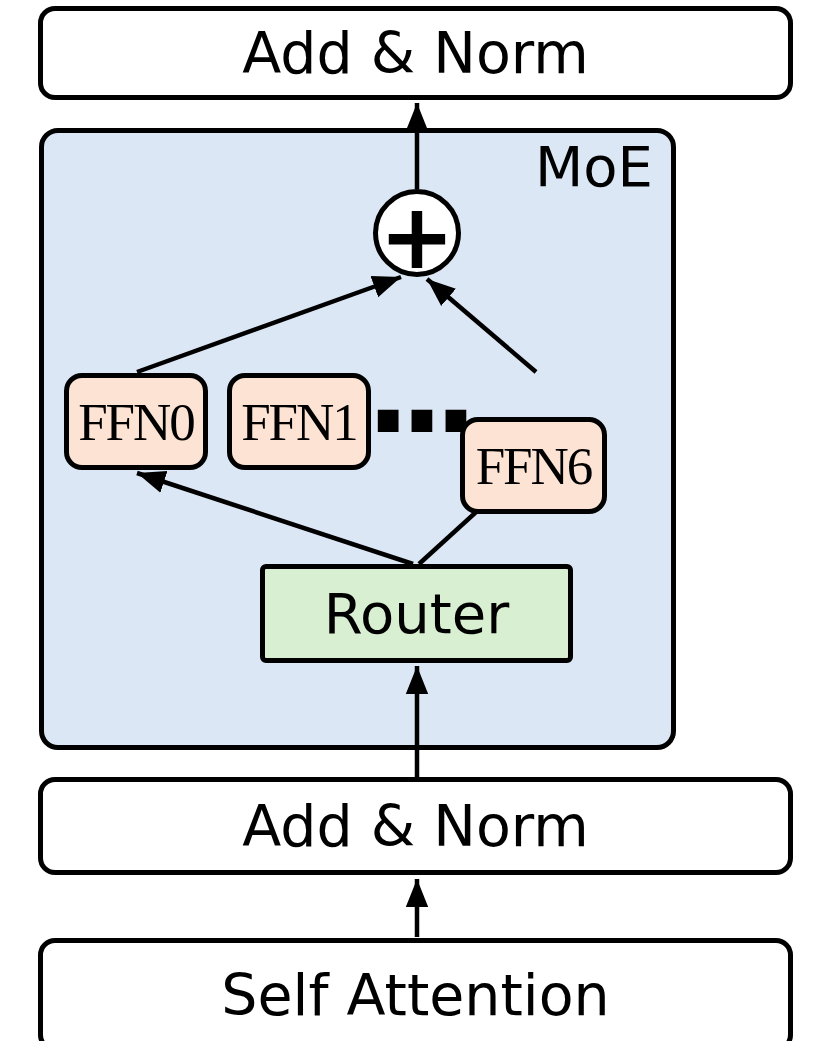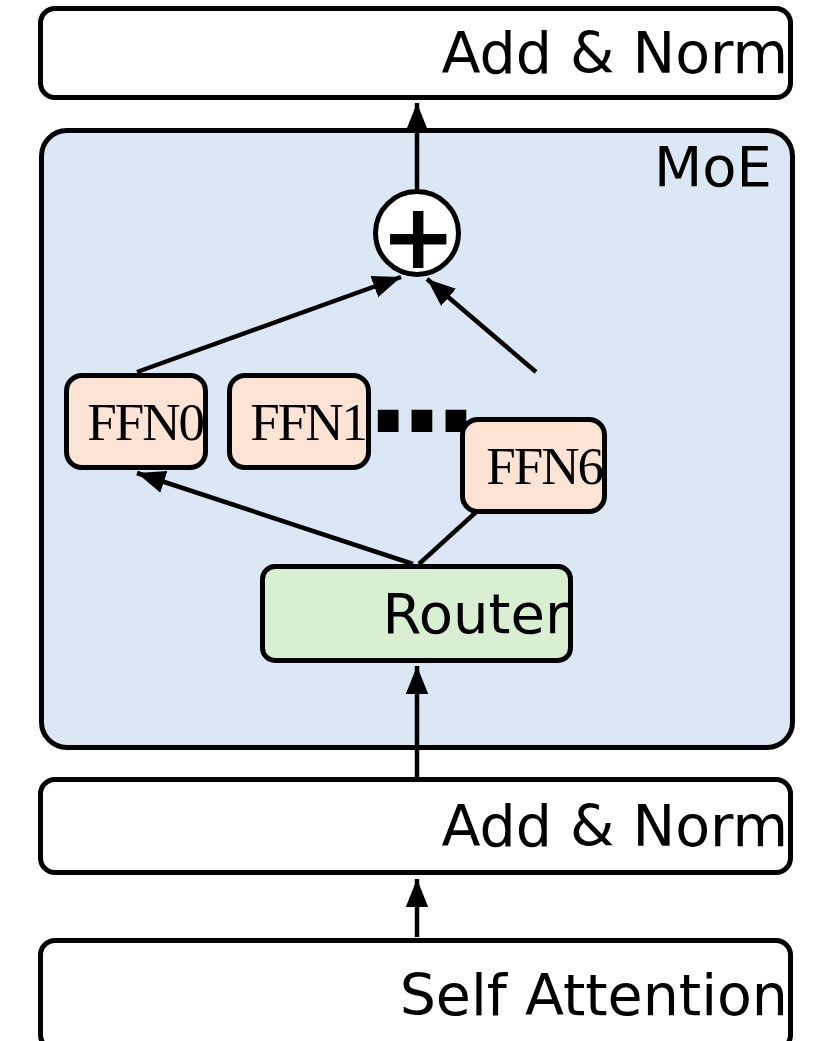--- a/index.html
+++ b/index.html
@@ -4,27 +4,27 @@
 <style>
   html,body{margin:0;padding:0;background:#ffffff;}
   .canvas{
     position:relative;width:830px;height:1041px;background:#ffffff;
     font-family:"DejaVu Sans","Liberation Sans",sans-serif;color:#000;
     overflow:hidden;
   }
   .box{
     position:absolute;box-sizing:border-box;
     border:5px solid var(--stroke,#000);
-    display:flex;align-items:center;justify-content:flex-end;
+    display:flex;align-items:center;justify-content:center;
     background:#fff;
   }
   .wide{border-radius:17px;font-size:57px;}
   .addnorm-top{left:38px;top:6px;width:755px;height:94px;}
   .moe{
-    left:39px;top:128px;width:756px;height:622px;border-radius:28px;
+    left:39px;top:128px;width:637px;height:622px;border-radius:19px;
     background:var(--moe-bg,#dbe7f4);z-index:1;
   }
   .moe-label{
     position:absolute;right:18px;top:2px;font-size:56px;line-height:1.15;
   }
   .svglayer{position:absolute;left:0;top:0;z-index:2;pointer-events:none;}
   .node{z-index:3;}
   .sum-circle{
     left:373px;top:189px;width:88px;height:88px;border-radius:50%;
     background:#ffffff;
@@ -42,21 +42,21 @@
   .ffn1{left:227px;width:144px;}
   .ffn6{left:460px;margin-top:44px;}
   .ffn7{left:625px;}
   .dots{
     position:absolute;left:372px;top:381px;width:100px;height:80px;z-index:3;
     display:flex;align-items:center;justify-content:center;
     font-size:118px;letter-spacing:-11px;text-indent:-11px;line-height:0;
     font-weight:bold;
   }
   .router{
-    left:260px;top:564px;width:313px;height:99px;border-radius:15px;
+    left:260px;top:564px;width:313px;height:99px;border-radius:6px;
     background:var(--router-bg,#d9efd1);font-size:56px;
   }
   .addnorm-bottom{left:38px;top:777px;width:755px;height:98px;}
   .selfattn{left:38px;top:938px;width:755px;height:114px;}
 </style>
 </head>
 <body>
 
 <div class="canvas">
 

